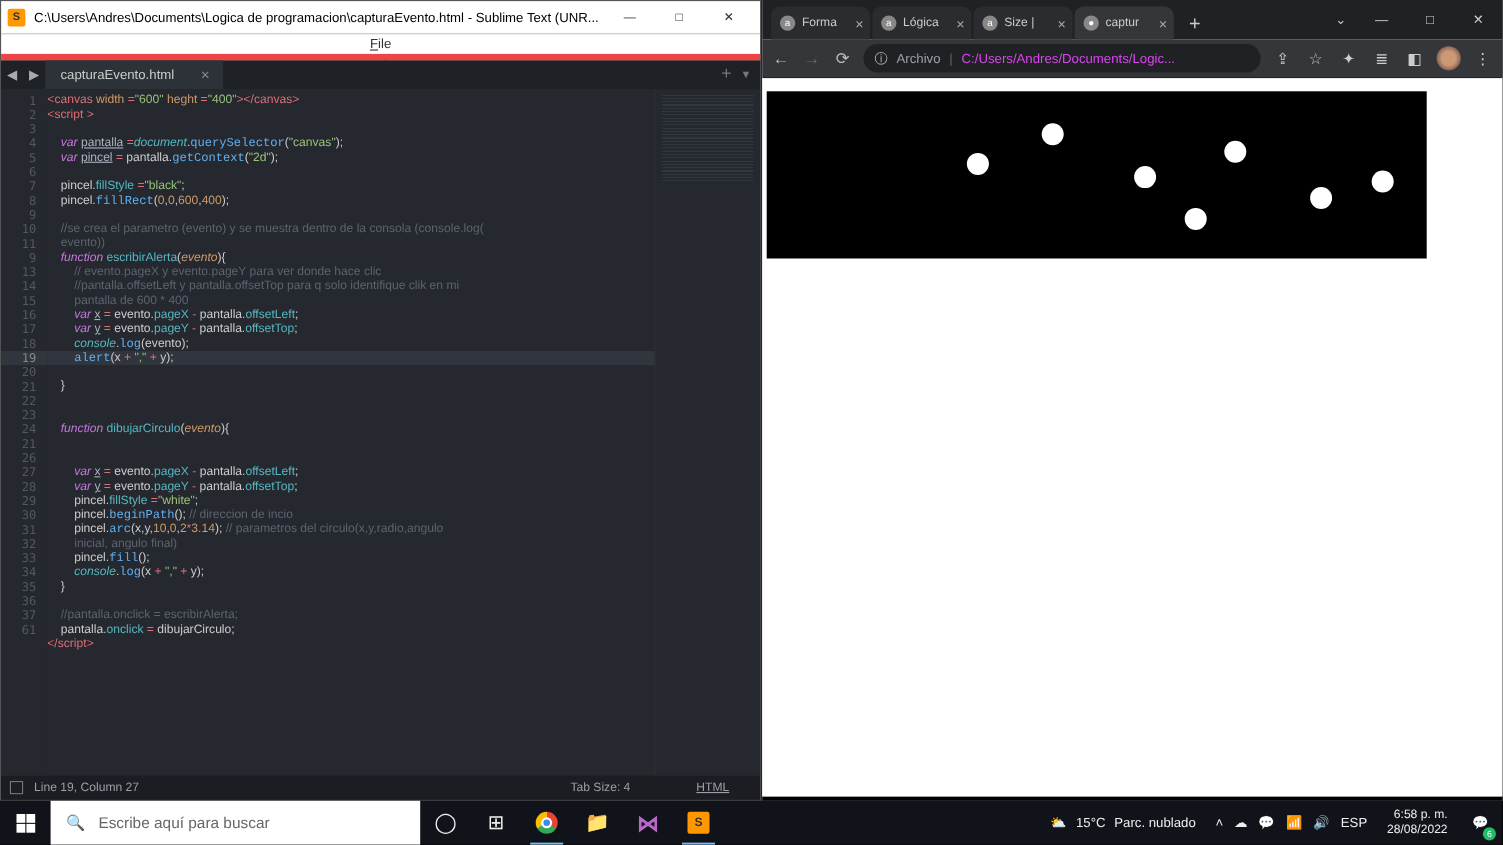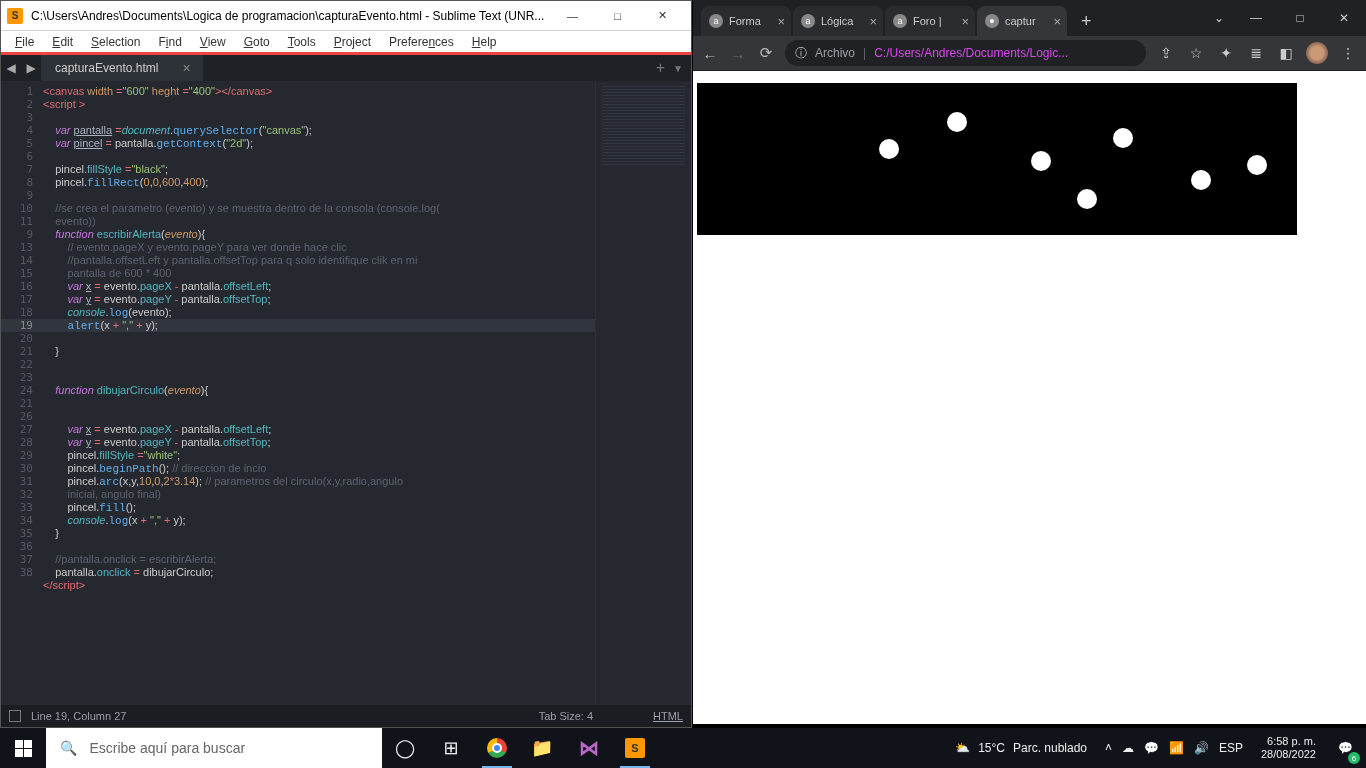--- a/index.html
+++ b/index.html
@@ -7,21 +7,21 @@
   .desktop { width:1366px; height:768px; position:relative; display:flex; }
 
   
   .sublime { width:692px; height:728px; background:#22252A; display:flex; flex-direction:column; border:1px solid #555; }
   .st-title { height:30px; background:#fff; display:flex; align-items:center; padding:0 6px; border-bottom:1px solid #d0d0d0; }
   .st-title .sublime-icon { width:16px; height:16px; background:#ff9800; border-radius:2px; margin-right:8px; display:flex; align-items:center; justify-content:center; font-size:10px; color:#333; font-weight:bold; }
   .st-title .title-text { flex:1; font-size:12px; color:#000000; white-space:nowrap; overflow:hidden; text-overflow:ellipsis; }
   .st-title .win-btns { display:flex; }
   .st-title .win-btn { width:45px; height:28px; display:flex; align-items:center; justify-content:center; color:#333; font-size:11px; }
 
-  .st-menu { height:24px; background:#fff; display:flex; align-items:center; padding:0 6px; gap:2px; border-bottom:3px solid #ef4444; }
+  .st-menu { height:24px; background:#fff; display:flex; align-items:center; padding:0 6px; gap:2px; border-bottom:6px solid #ef4444;flex-direction:column; }
   .st-menu .menu-item { padding:2px 8px; font-size:12px; color:#333; }
   .st-menu .menu-item u { text-decoration:underline; }
 
   .st-nav { height:26px; background:#1e2126; display:flex; align-items:center; }
   .st-nav .nav-arrow { width:20px; height:20px; color:#aaa; display:flex; align-items:center; justify-content:center; font-size:12px; }
   .st-nav .tab { background:#2d3138; height:26px; display:flex; align-items:center; padding:0 12px 0 14px; color:#ccc; font-size:12px; gap:24px; }
   .st-nav .tab .tab-close { color:#888; font-size:14px; }
   .st-nav .spacer { flex:1; }
   .st-nav .newtab { color:#777; font-size:16px; padding:0 6px; }
   .st-nav .drop { color:#777; font-size:10px; padding:0 8px 0 2px; }
@@ -41,21 +41,21 @@
   .t-kw{color:#c678dd; font-style:italic;} .t-var{color:#abb2bf;text-decoration:underline;}
   .t-func{color:#61afef;font-family:Liberation Mono, monospace;} .t-num{color:#d19a66;} .t-prop{color:#56b6c2;} .t-cmt{color:#5c6370;}
   .t-type{color:#56b6c2; font-style:italic;} .t-arg{color:#d19a66; font-style:italic;}
   .t-fn{color:#56b6c2;}
 
   .st-status { height:22px; background:#1b1d22; display:flex; align-items:center; color:#9a9fa8; font-size:11px; padding:0 8px; }
   .st-status .s-icon{ width:12px;height:12px;border:1px solid #777;margin-right:10px;}
   .st-status .s-pos{flex:0 0 auto;}
   .st-status .s-sp{flex:1;}
   .st-status .s-tab{margin-right:60px;}
-  .st-status .s-lang{text-decoration:underline;}
+  .st-status .s-lang{margin-right:20px;text-decoration:underline;}
 
   
   .chrome { width:674px; height:728px; background:#fff; display:flex; flex-direction:column; border-left:1px solid #000; }
   .ch-tabs { height:36px; background:#202124; display:flex; align-items:flex-end; padding-left:8px; }
   .ch-tab { height:30px; min-width:90px; max-width:100px; background:#2b2c30; border-radius:8px 8px 0 0; display:flex; align-items:center; padding:0 6px 0 8px; margin-right:2px; font-size:11px; color:#ccc; gap:6px; overflow:hidden;}
   .ch-tab.active { background:#35363a; }
   .ch-tab .favicon{ width:14px; height:14px; border-radius:50%; background:#888; display:flex;align-items:center;justify-content:center;font-size:9px;color:#fff;}
   .ch-tab .tname{ flex:1; white-space:nowrap; overflow:hidden; text-overflow:clip;}
   .ch-tab .tclose{ color:#aaa; font-size:13px; }
   .ch-newtab{ color:#ccc; font-size:18px; padding:0 12px 4px; }
@@ -168,21 +168,21 @@
           <div class="ln">28</div>
           <div class="ln">29</div>
           <div class="ln">30</div>
           <div class="ln">31</div>
           <div class="ln">32</div>
           <div class="ln">33</div>
           <div class="ln">34</div>
           <div class="ln">35</div>
           <div class="ln">36</div>
           <div class="ln">37</div>
-          <div class="ln">38</div>
+          <div class="ln">61</div>
         </div>
       <div class="code" id="code"><div class="line"><span class="t-op">&lt;</span><span class="t-tag">canvas</span> <span class="t-attr">width</span> <span class="t-op">=</span><span class="t-str">"600"</span> <span class="t-attr">heght</span> <span class="t-op">=</span><span class="t-str">"400"</span><span class="t-op">&gt;&lt;/</span><span class="t-tag">canvas</span><span class="t-op">&gt;</span></div><div class="line"><span class="t-op">&lt;</span><span class="t-tag">script</span> <span class="t-op">&gt;</span></div><div class="line"></div><div class="line">    <span class="t-kw">var</span> <span class="t-var">pantalla</span> <span class="t-op">=</span><span class="t-type">document</span>.<span class="t-func">querySelector</span>(<span class="t-str">"canvas"</span>);</div><div class="line">    <span class="t-kw">var</span> <span class="t-var">pincel</span> <span class="t-op">=</span> pantalla.<span class="t-func">getContext</span>(<span class="t-str">"2d"</span>);</div><div class="line"></div><div class="line">    pincel.<span class="t-prop">fillStyle</span> <span class="t-op">=</span><span class="t-str">"black"</span>;</div><div class="line">    pincel.<span class="t-func">fillRect</span>(<span class="t-num">0</span>,<span class="t-num">0</span>,<span class="t-num">600</span>,<span class="t-num">400</span>);</div><div class="line"></div><div class="line">    <span class="t-cmt">//se crea el parametro (evento) y se muestra dentro de la consola (console.log(</span></div><div class="line">    <span class="t-cmt">evento))</span></div><div class="line">    <span class="t-kw">function</span> <span class="t-fn">escribirAlerta</span>(<span class="t-arg">evento</span>){</div><div class="line">        <span class="t-cmt">// evento.pageX y evento.pageY para ver donde hace clic</span></div><div class="line">        <span class="t-cmt">//pantalla.offsetLeft y pantalla.offsetTop para q solo identifique clik en mi </span></div><div class="line">        <span class="t-cmt">pantalla de 600 * 400</span></div><div class="line">        <span class="t-kw">var</span> <span class="t-var">x</span> <span class="t-op">=</span> evento.<span class="t-prop">pageX</span> <span class="t-op">-</span> pantalla.<span class="t-prop">offsetLeft</span>;</div><div class="line">        <span class="t-kw">var</span> <span class="t-var">y</span> <span class="t-op">=</span> evento.<span class="t-prop">pageY</span> <span class="t-op">-</span> pantalla.<span class="t-prop">offsetTop</span>;</div><div class="line">        <span class="t-type">console</span>.<span class="t-func">log</span>(evento);</div><div class="line hl">        <span class="t-func">alert</span>(x <span class="t-op">+</span> <span class="t-str">","</span> <span class="t-op">+</span> y);</div><div class="line"></div><div class="line">    }</div><div class="line"></div><div class="line"></div><div class="line">    <span class="t-kw">function</span> <span class="t-fn">dibujarCirculo</span>(<span class="t-arg">evento</span>){</div><div class="line"></div><div class="line"></div><div class="line">        <span class="t-kw">var</span> <span class="t-var">x</span> <span class="t-op">=</span> evento.<span class="t-prop">pageX</span> <span class="t-op">-</span> pantalla.<span class="t-prop">offsetLeft</span>;</div><div class="line">        <span class="t-kw">var</span> <span class="t-var">y</span> <span class="t-op">=</span> evento.<span class="t-prop">pageY</span> <span class="t-op">-</span> pantalla.<span class="t-prop">offsetTop</span>;</div><div class="line">        pincel.<span class="t-prop">fillStyle</span> <span class="t-op">=</span><span class="t-str">"white"</span>;</div><div class="line">        pincel.<span class="t-func">beginPath</span>(); <span class="t-cmt">// direccion de incio</span></div><div class="line">        pincel.<span class="t-func">arc</span>(x,y,<span class="t-num">10</span>,<span class="t-num">0</span>,<span class="t-num">2</span><span class="t-op">*</span><span class="t-num">3.14</span>); <span class="t-cmt">// parametros del circulo(x,y,radio,angulo </span></div><div class="line">        <span class="t-cmt">inicial, angulo final)</span></div><div class="line">        pincel.<span class="t-func">fill</span>();</div><div class="line">        <span class="t-type">console</span>.<span class="t-func">log</span>(x <span class="t-op">+</span> <span class="t-str">","</span> <span class="t-op">+</span> y);</div><div class="line">    }</div><div class="line"></div><div class="line">    <span class="t-cmt">//pantalla.onclick = escribirAlerta;</span></div><div class="line">    pantalla.<span class="t-prop">onclick</span> <span class="t-op">=</span> dibujarCirculo;</div><div class="line"><span class="t-op">&lt;/</span><span class="t-tag">script</span><span class="t-op">&gt;</span></div></div>
       <div class="minimap">
           <div class="mini-blob"></div>
         </div>
     </div>
 
     <div class="st-status">
       <div class="s-icon"></div>
       <div class="s-pos">Line 19, Column 27</div>
@@ -200,21 +200,21 @@
             <span class="tname">Forma</span>
             <span class="tclose">×</span>
           </div>
           <div class="ch-tab">
             <span class="favicon">a</span>
             <span class="tname">Lógica</span>
             <span class="tclose">×</span>
           </div>
           <div class="ch-tab">
             <span class="favicon">a</span>
-            <span class="tname">Foro |</span>
+            <span class="tname">Size |</span>
             <span class="tclose">×</span>
           </div>
           <div class="ch-tab active">
             <span class="favicon">●</span>
             <span class="tname">captur</span>
             <span class="tclose">×</span>
           </div>
         </div>
       <div class="ch-newtab">+</div>
       <div class="ch-win-btns">

